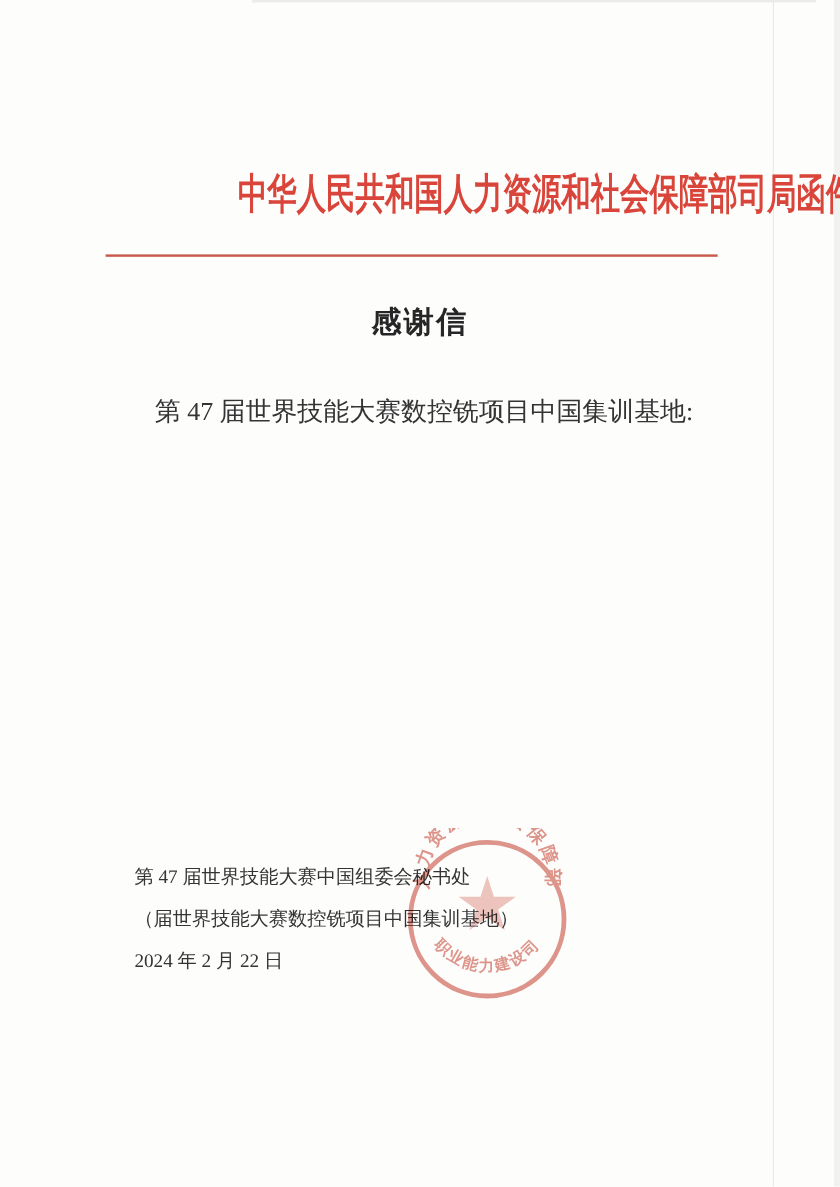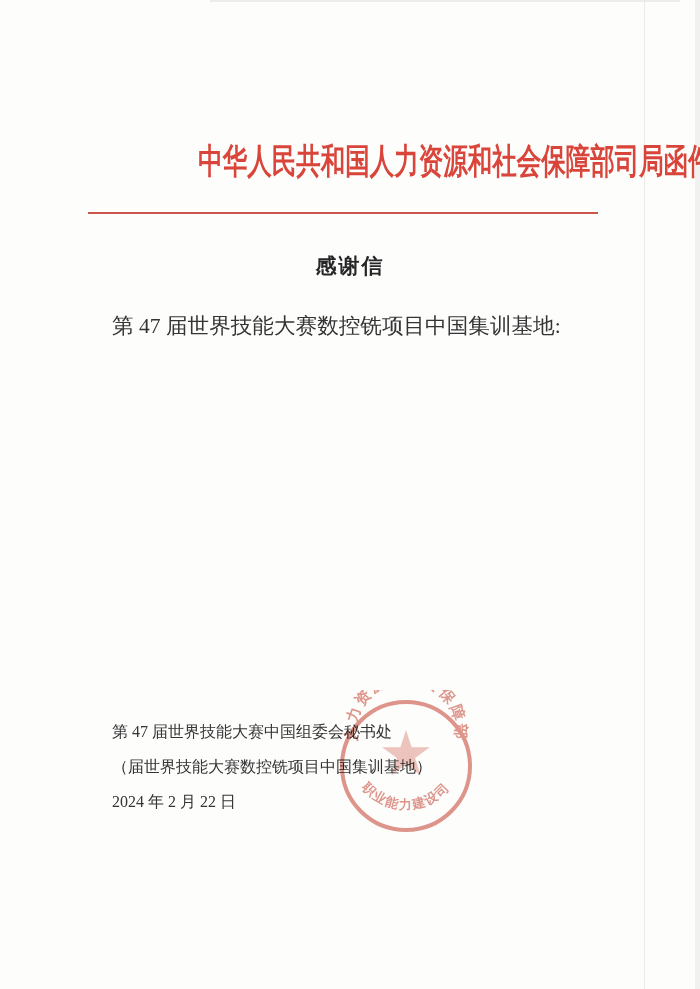--- a/index.html
+++ b/index.html
@@ -41,31 +41,31 @@
     transform-origin: center top;
   }
   .letterhead-rule {
     position: absolute; top: 212px; left: 88px; width: 510px; height: 2px;
     background: #c9574a;
   }
   
   .letter-title {
     position: absolute; top: 252px; left: 0; width: 700px;
     text-align: center;
-    font-size: 21px; font-weight: bold; color: #262626;
+    font-size: 25px; font-weight: bold; color: #262626;
     letter-spacing: 2px;
   }
   
   .letter-body {
     position: absolute; top: 310px; left: 112px; width: 487px;
     font-size: 21.6px; line-height: 32px; color: #343434;
     text-align: justify;
     text-justify: inter-ideograph;
   }
-  .letter-body p { margin: 0; }
+  .letter-body p { margin: 17px; }
   .letter-body p.indent { text-indent: 36px; }
   
   .signature {
     position: absolute; top: 714px; left: 112px; width: 540px;
     font-size: 16px; line-height: 35px; color: #343434;
   }
   
   .seal {
     position: absolute; top: 690px; left: 330px; width: 152px; height: 152px;
     opacity: 0.55;

